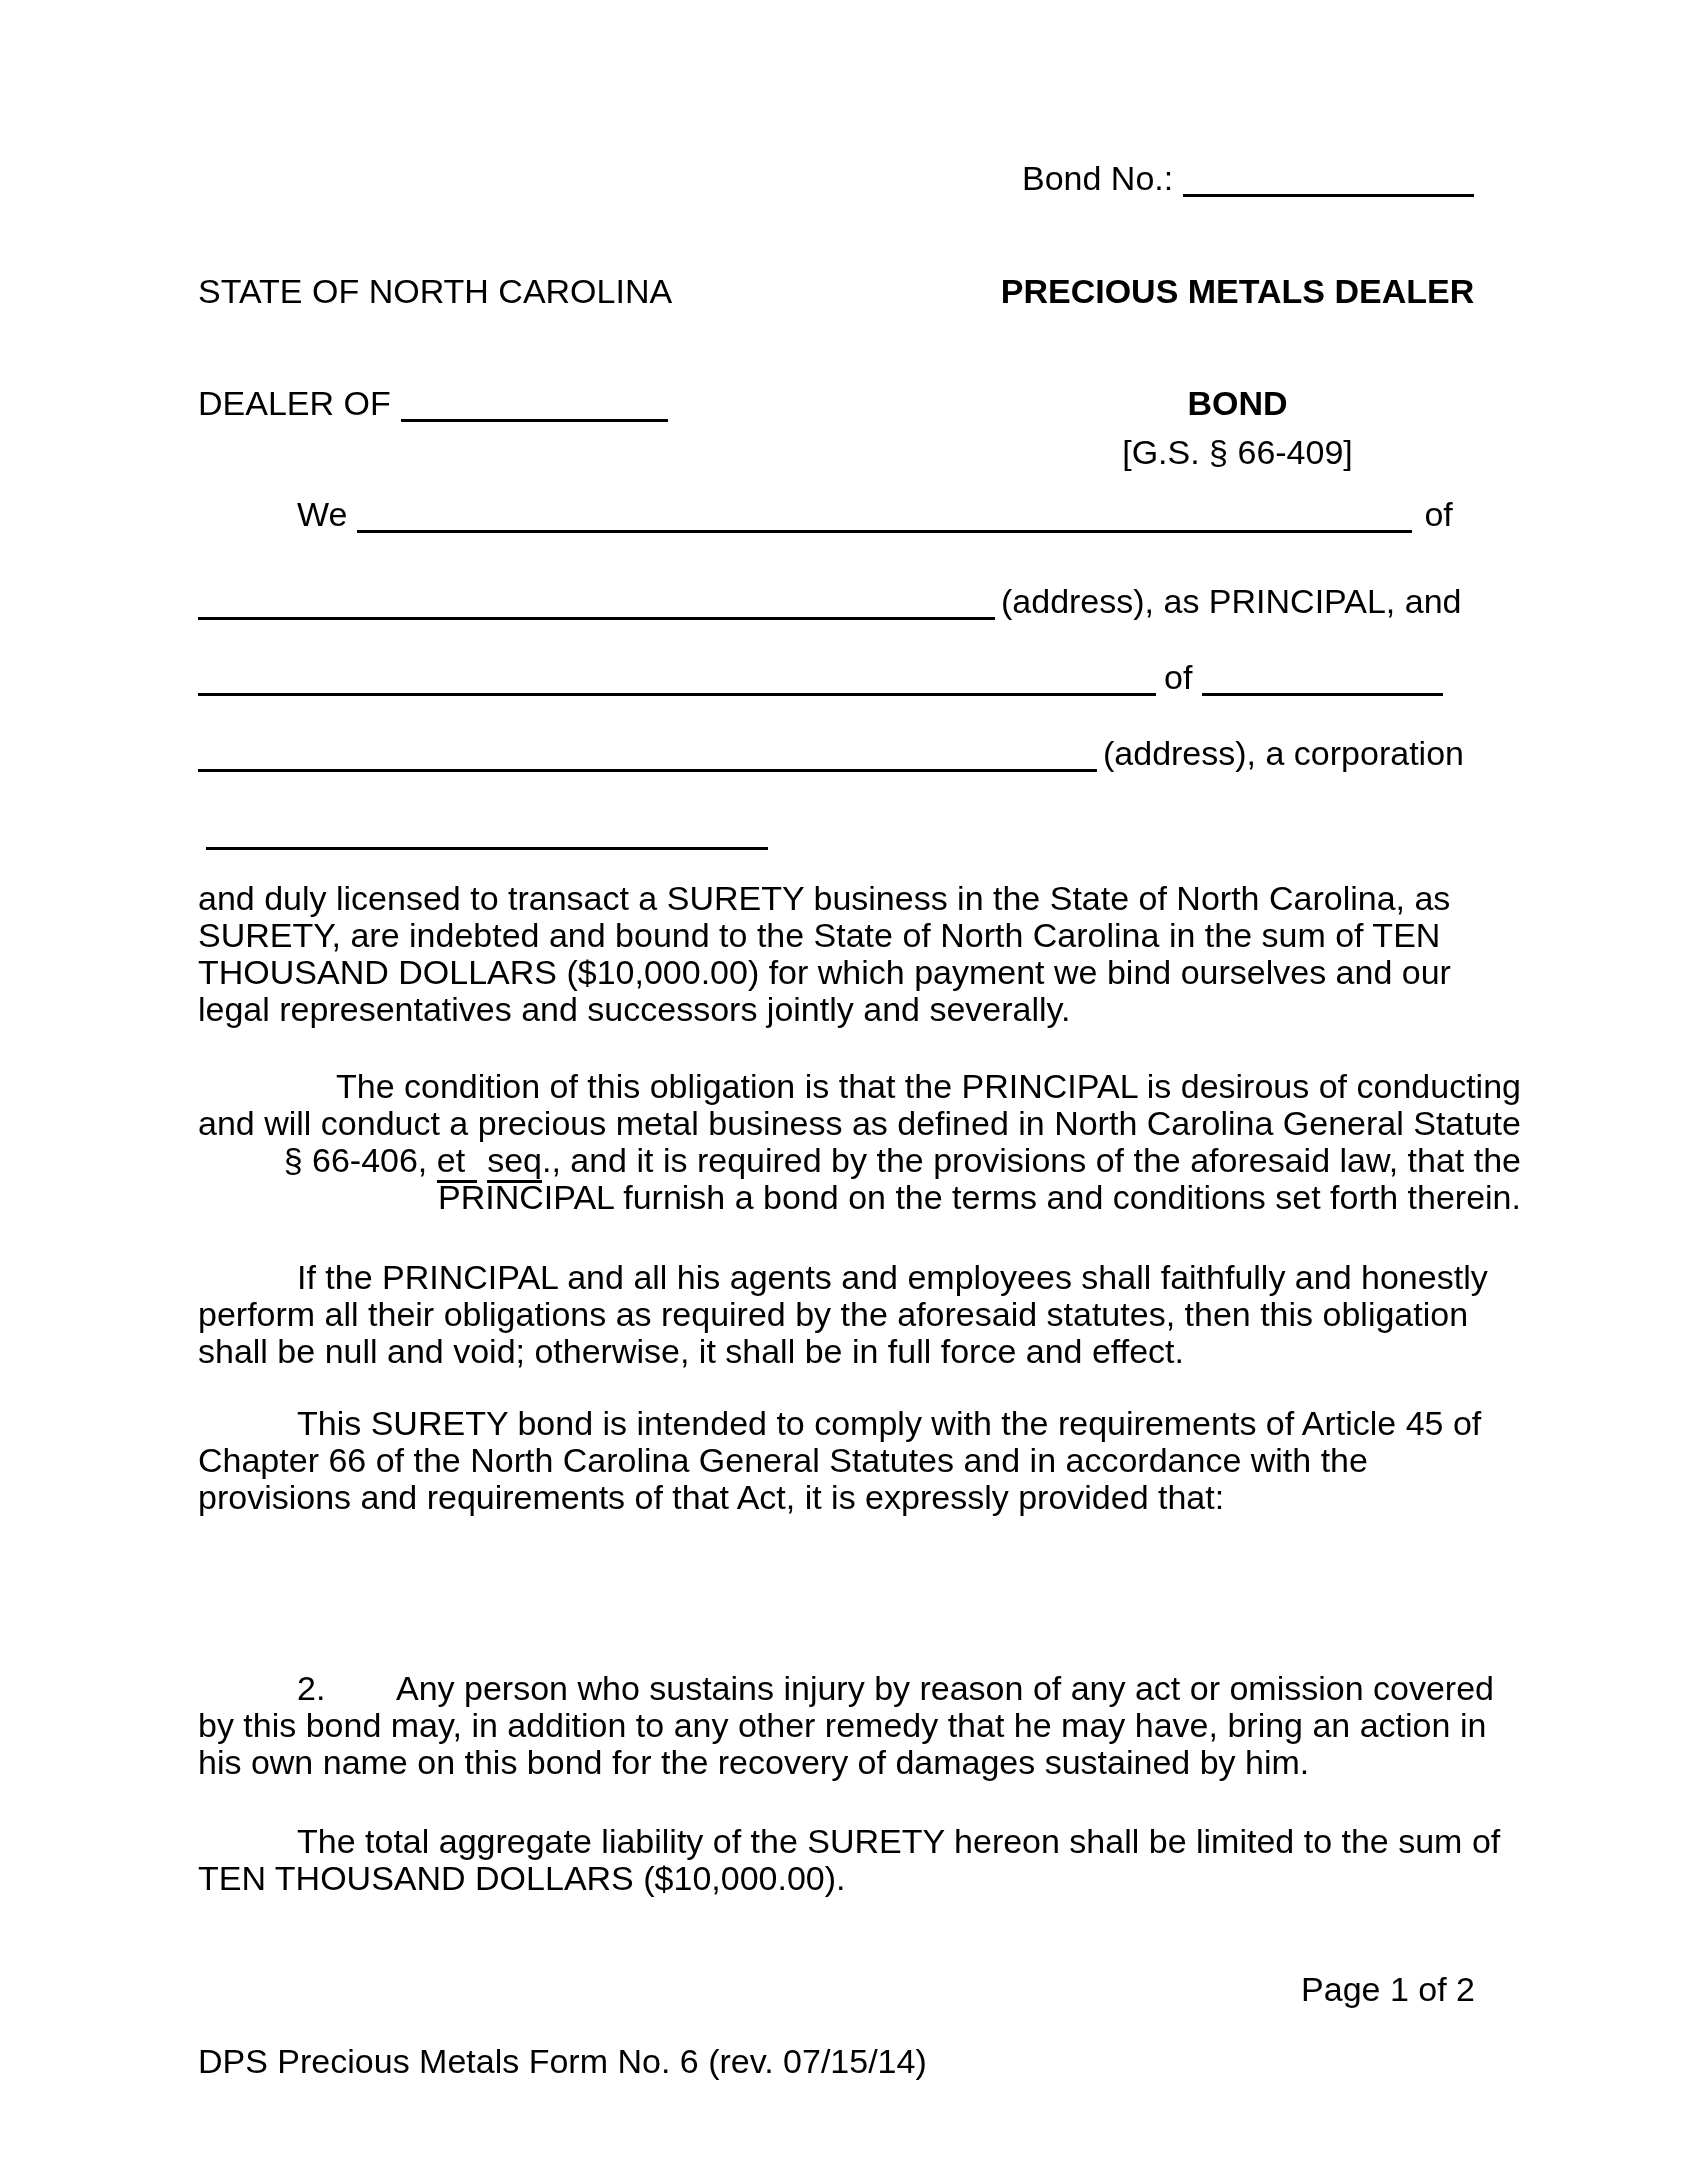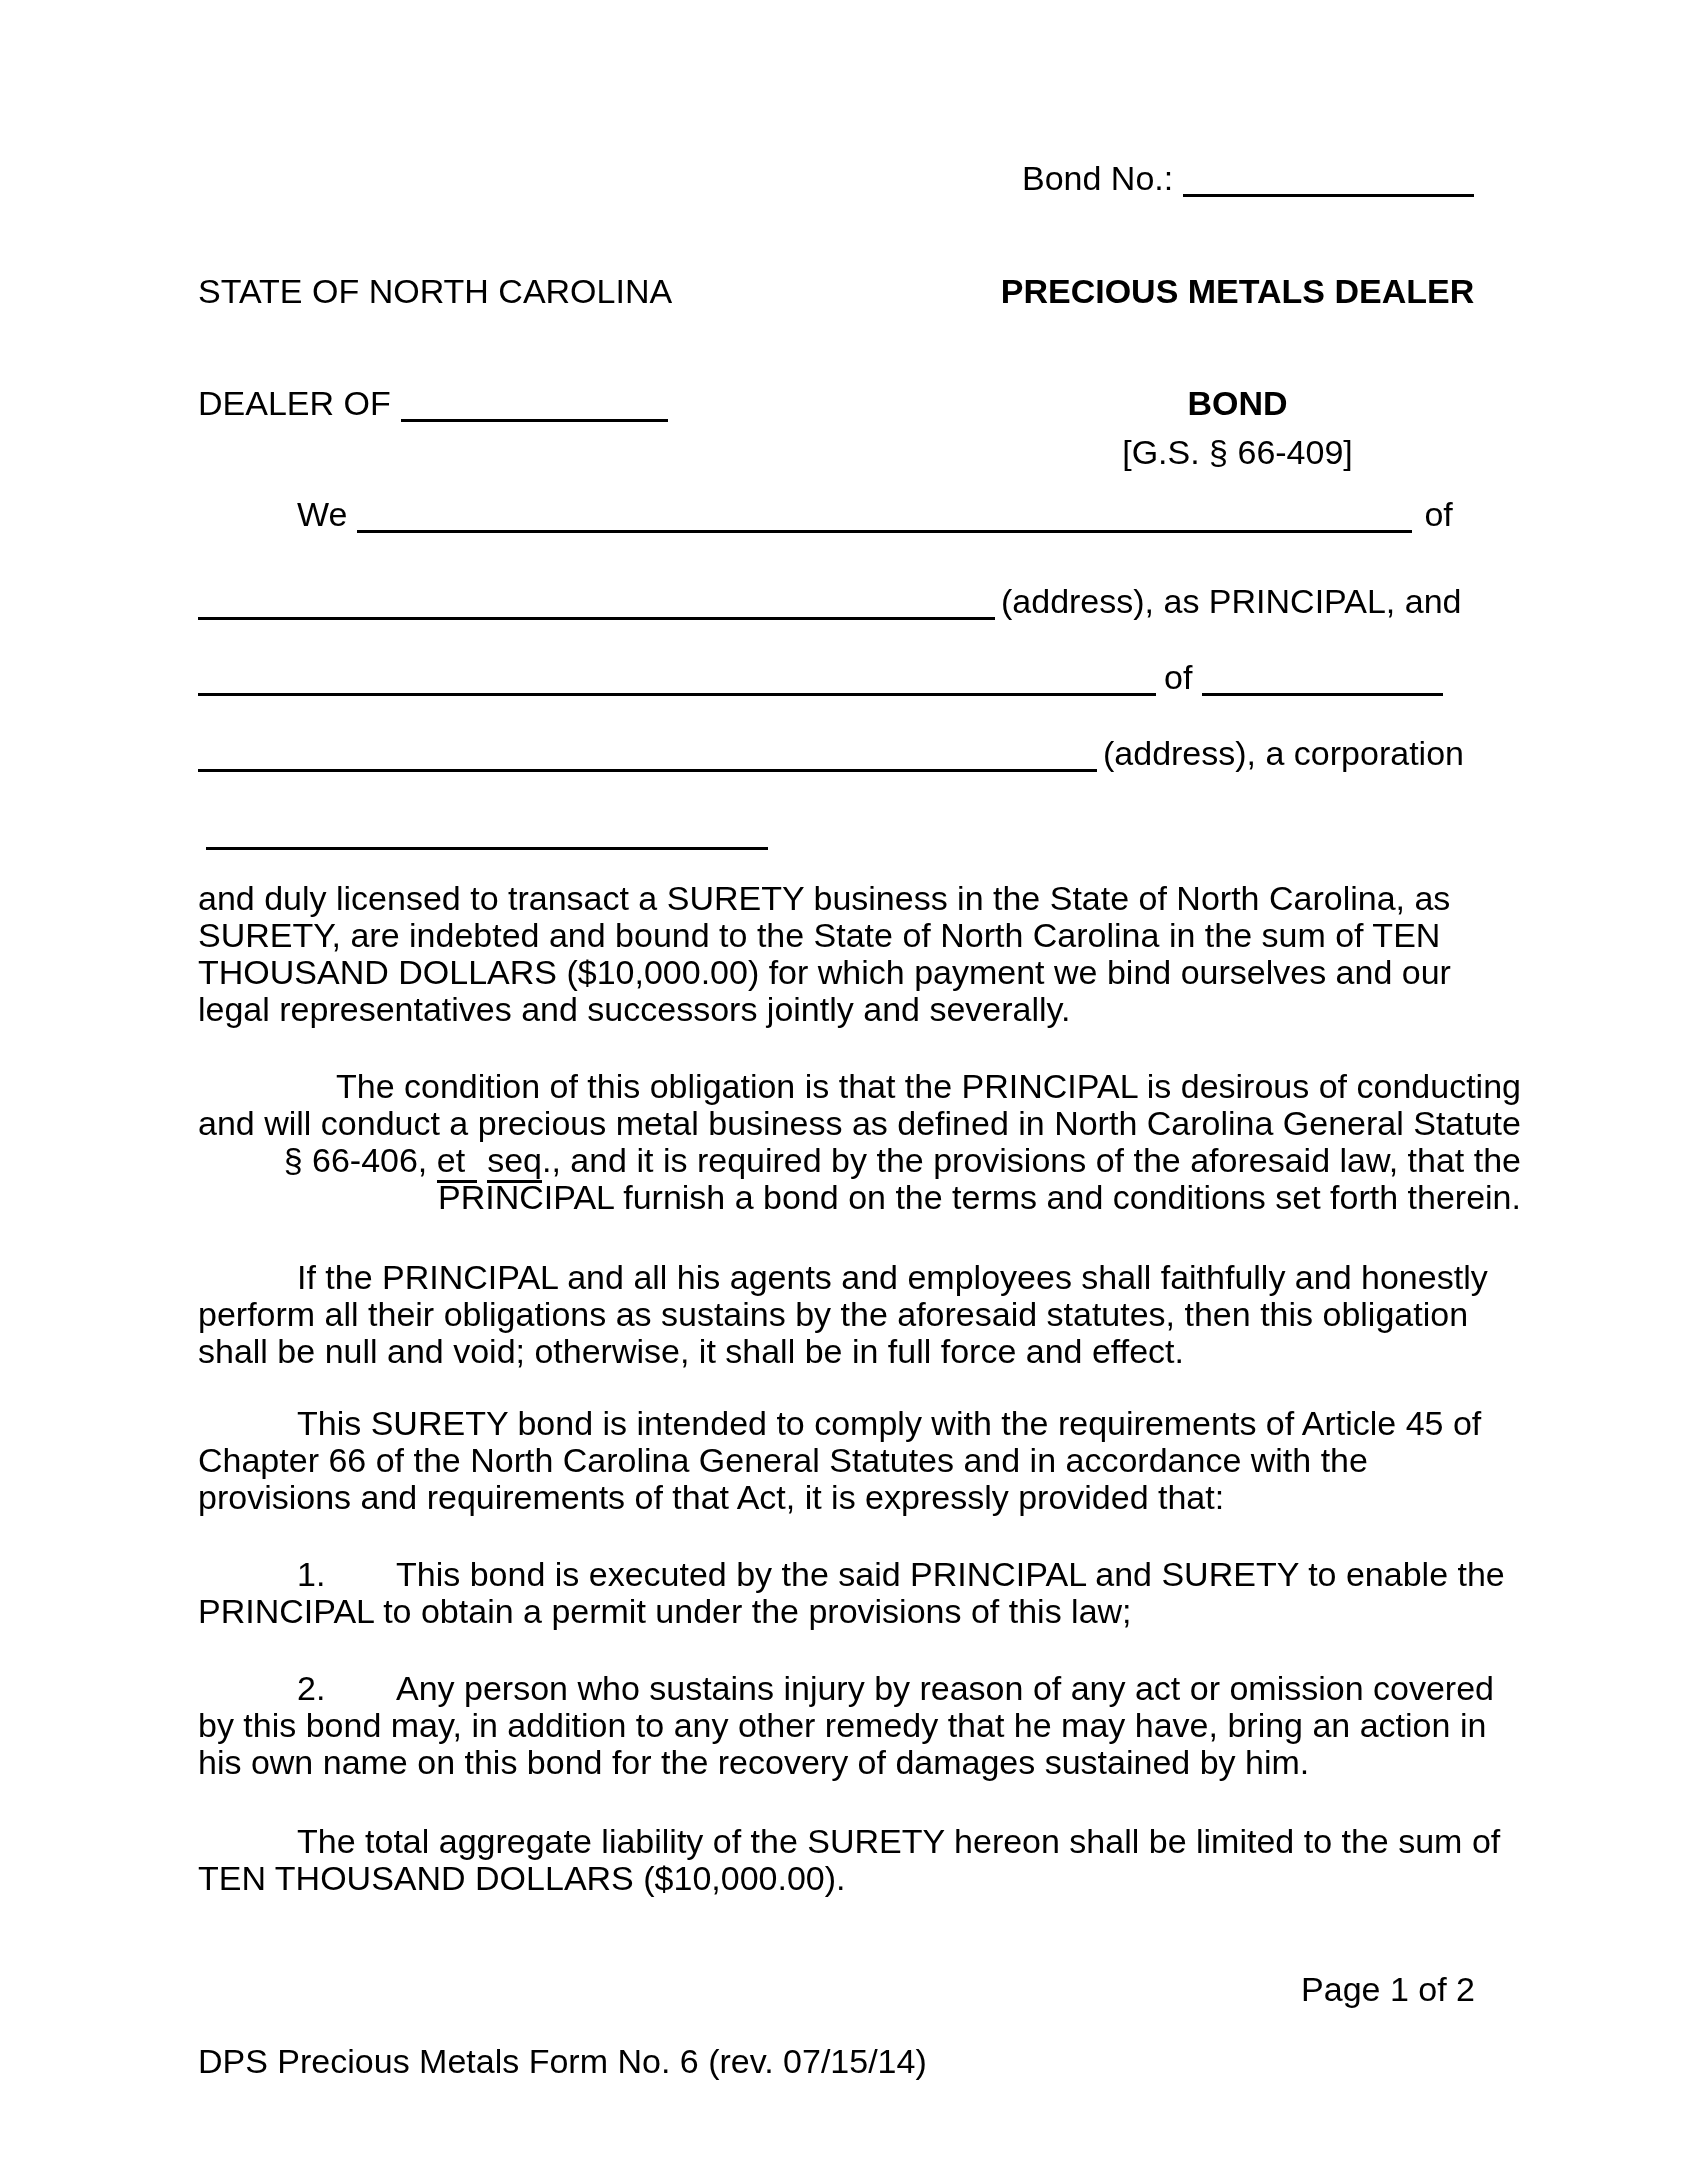--- a/index.html
+++ b/index.html
@@ -65,34 +65,30 @@
 
   <div class="abs" style="left:198px; top:1068px;text-align:right;">
     <div class="line"><span class="ind"></span><span>The condition of this obligation is that the PRINCIPAL is desirous of conducting</span></div>
     <div class="line">and will conduct a precious metal business as defined in North Carolina General Statute</div>
     <div class="line"><span>§ 66-406, </span><span class="u u-sp">et</span><span class="u">seq</span><span>., and it is required by the provisions of the aforesaid law, that the</span></div>
     <div class="line">PRINCIPAL furnish a bond on the terms and conditions set forth therein.</div>
   </div>
 
   <div class="abs" style="left:198px; top:1259px;">
     <div class="line"><span class="ind"></span><span>If the PRINCIPAL and all his agents and employees shall faithfully and honestly</span></div>
-    <div class="line">perform all their obligations as sustains by the aforesaid statutes, then this obligation</div>
+    <div class="line">perform all their obligations as required by the aforesaid statutes, then this obligation</div>
     <div class="line">shall be null and void; otherwise, it shall be in full force and effect.</div>
   </div>
 
   <div class="abs" style="left:198px; top:1405px;">
     <div class="line"><span class="ind"></span><span>This SURETY bond is intended to comply with the requirements of Article 45 of</span></div>
     <div class="line">Chapter 66 of the North Carolina General Statutes and in accordance with the</div>
     <div class="line">provisions and requirements of that Act, it is expressly provided that:</div>
   </div>
 
-  <div class="abs" style="left:198px; top:1556px;">
-    <div class="line"><span class="ind"></span><span class="num">1.</span><span>This bond is executed by the said PRINCIPAL and SURETY to enable the</span></div>
-    <div class="line">PRINCIPAL to obtain a permit under the provisions of this law;</div>
-  </div>
 
   <div class="abs" style="left:198px; top:1670px;">
     <div class="line"><span class="ind"></span><span class="num">2.</span><span>Any person who sustains injury by reason of any act or omission covered</span></div>
     <div class="line">by this bond may, in addition to any other remedy that he may have, bring an action in</div>
     <div class="line">his own name on this bond for the recovery of damages sustained by him.</div>
   </div>
 
   <div class="abs" style="left:198px; top:1823px;">
     <div class="line"><span class="ind"></span><span>The total aggregate liability of the SURETY hereon shall be limited to the sum of</span></div>
     <div class="line">TEN THOUSAND DOLLARS ($10,000.00).</div>

